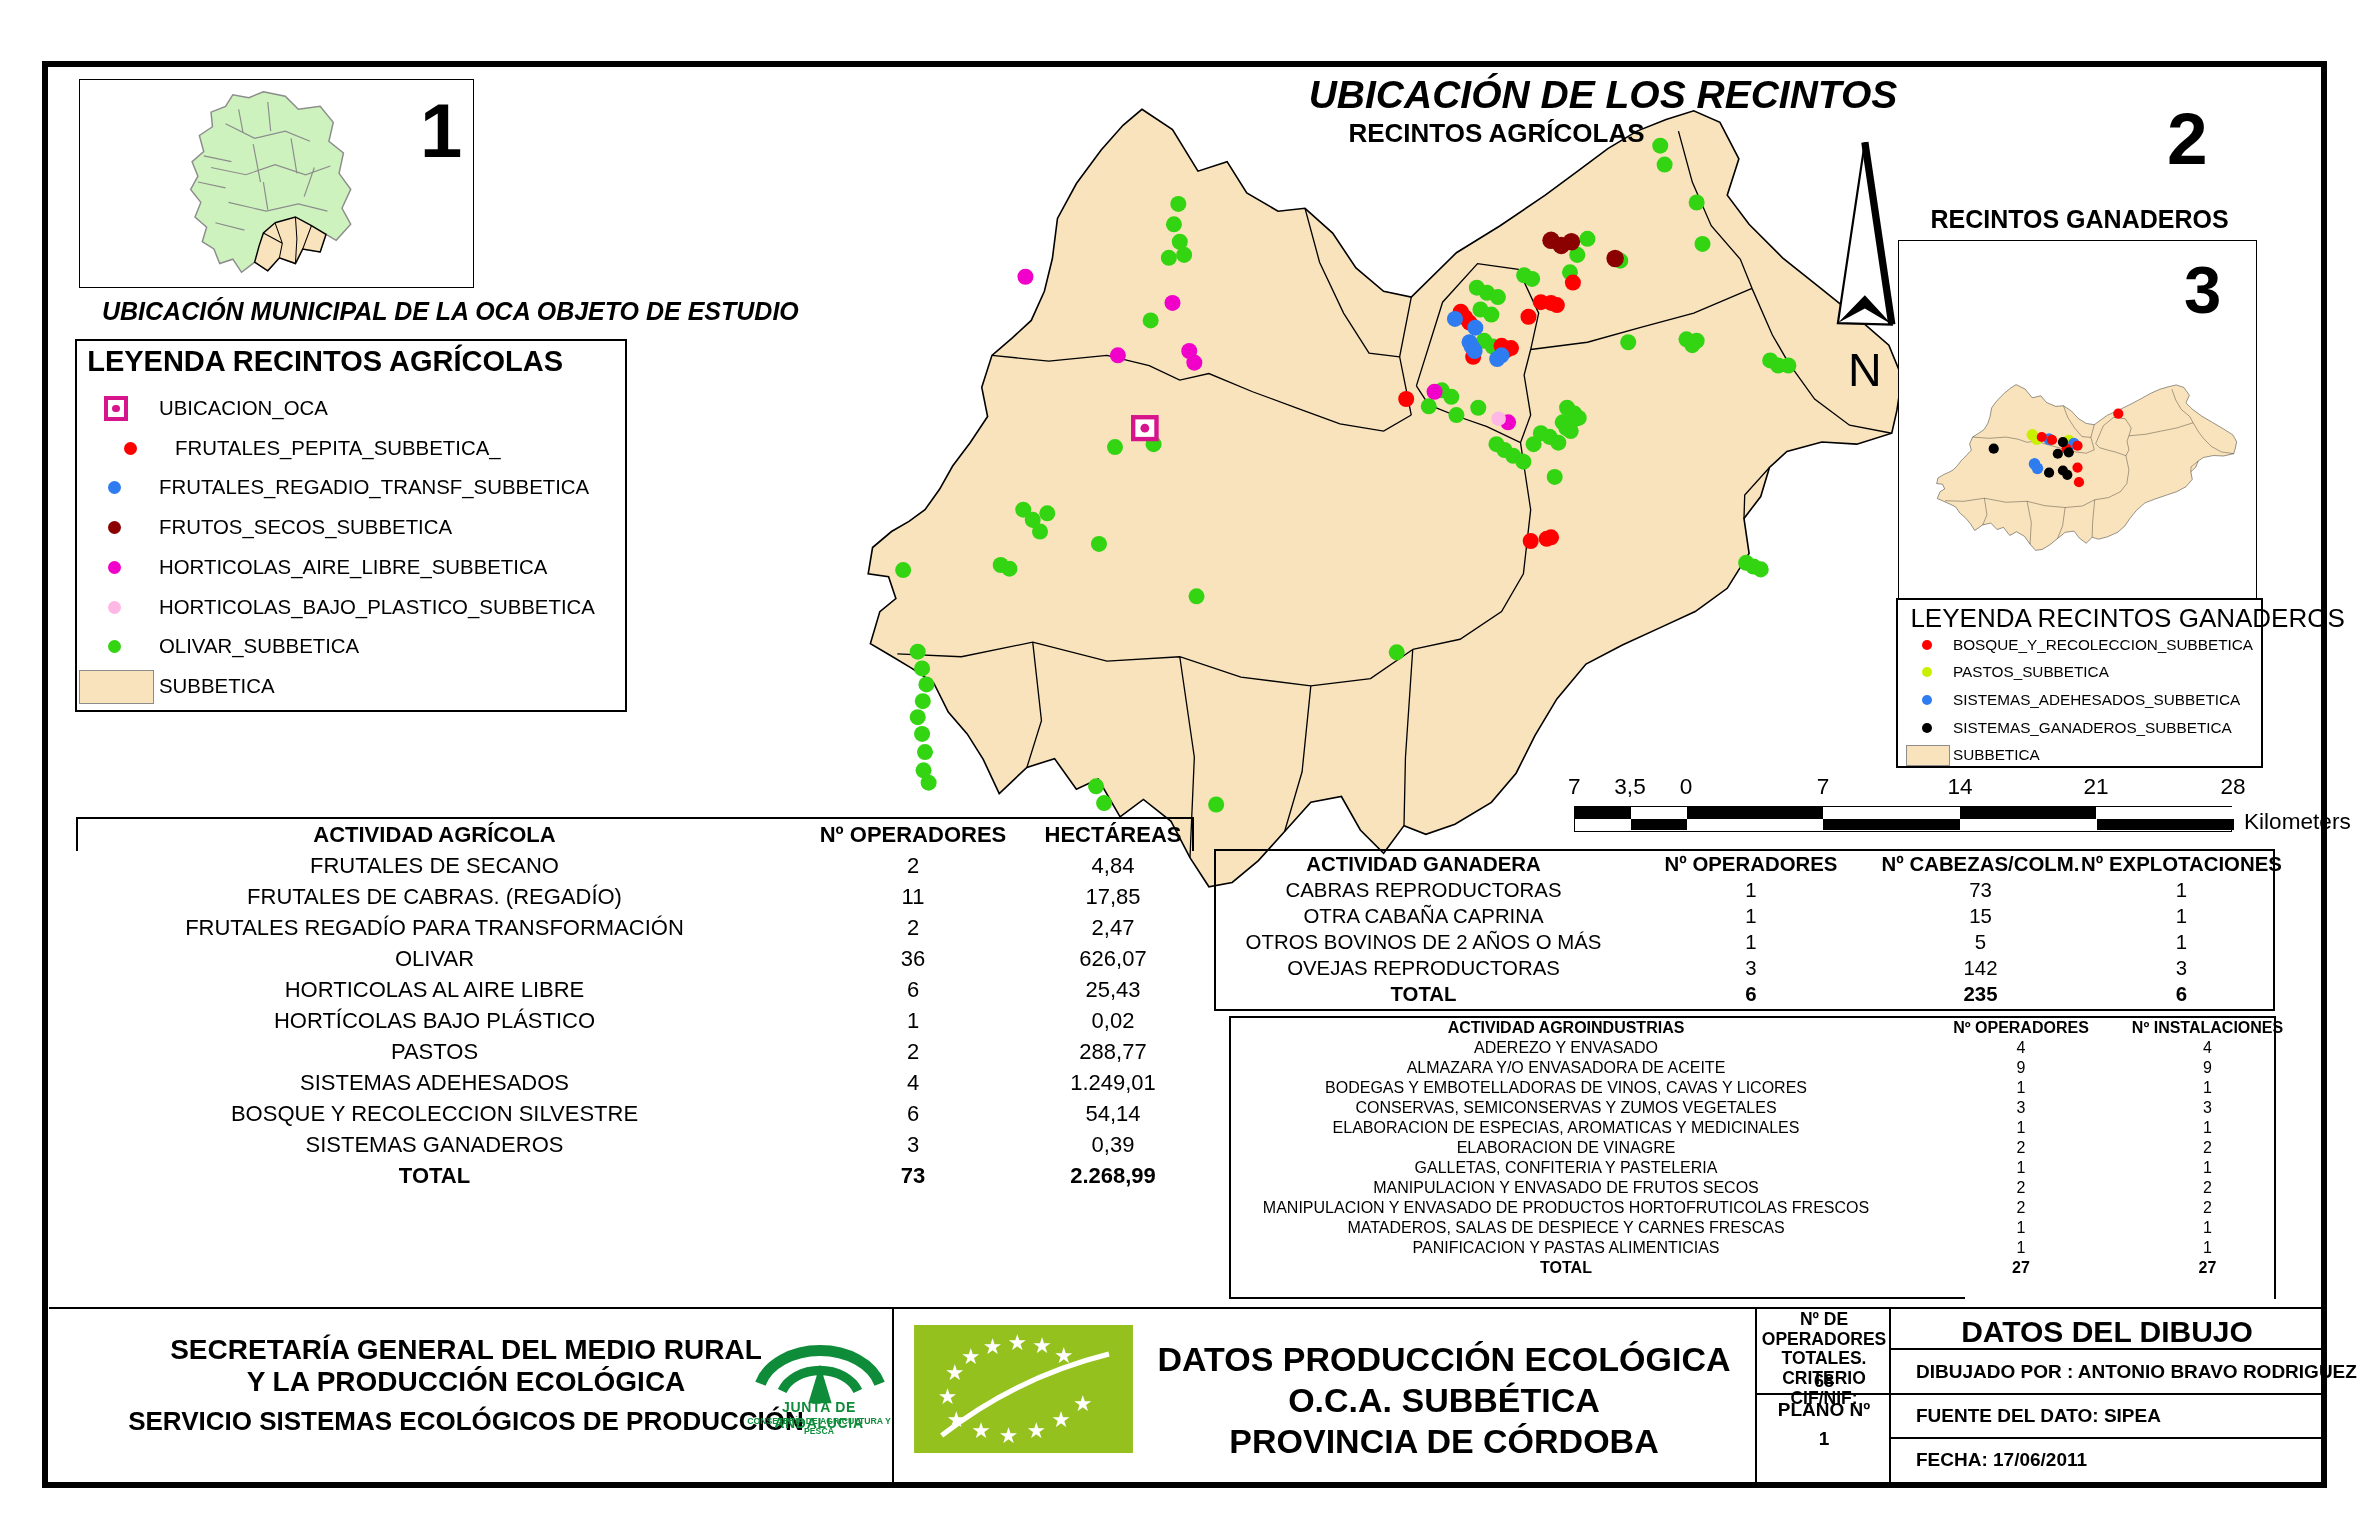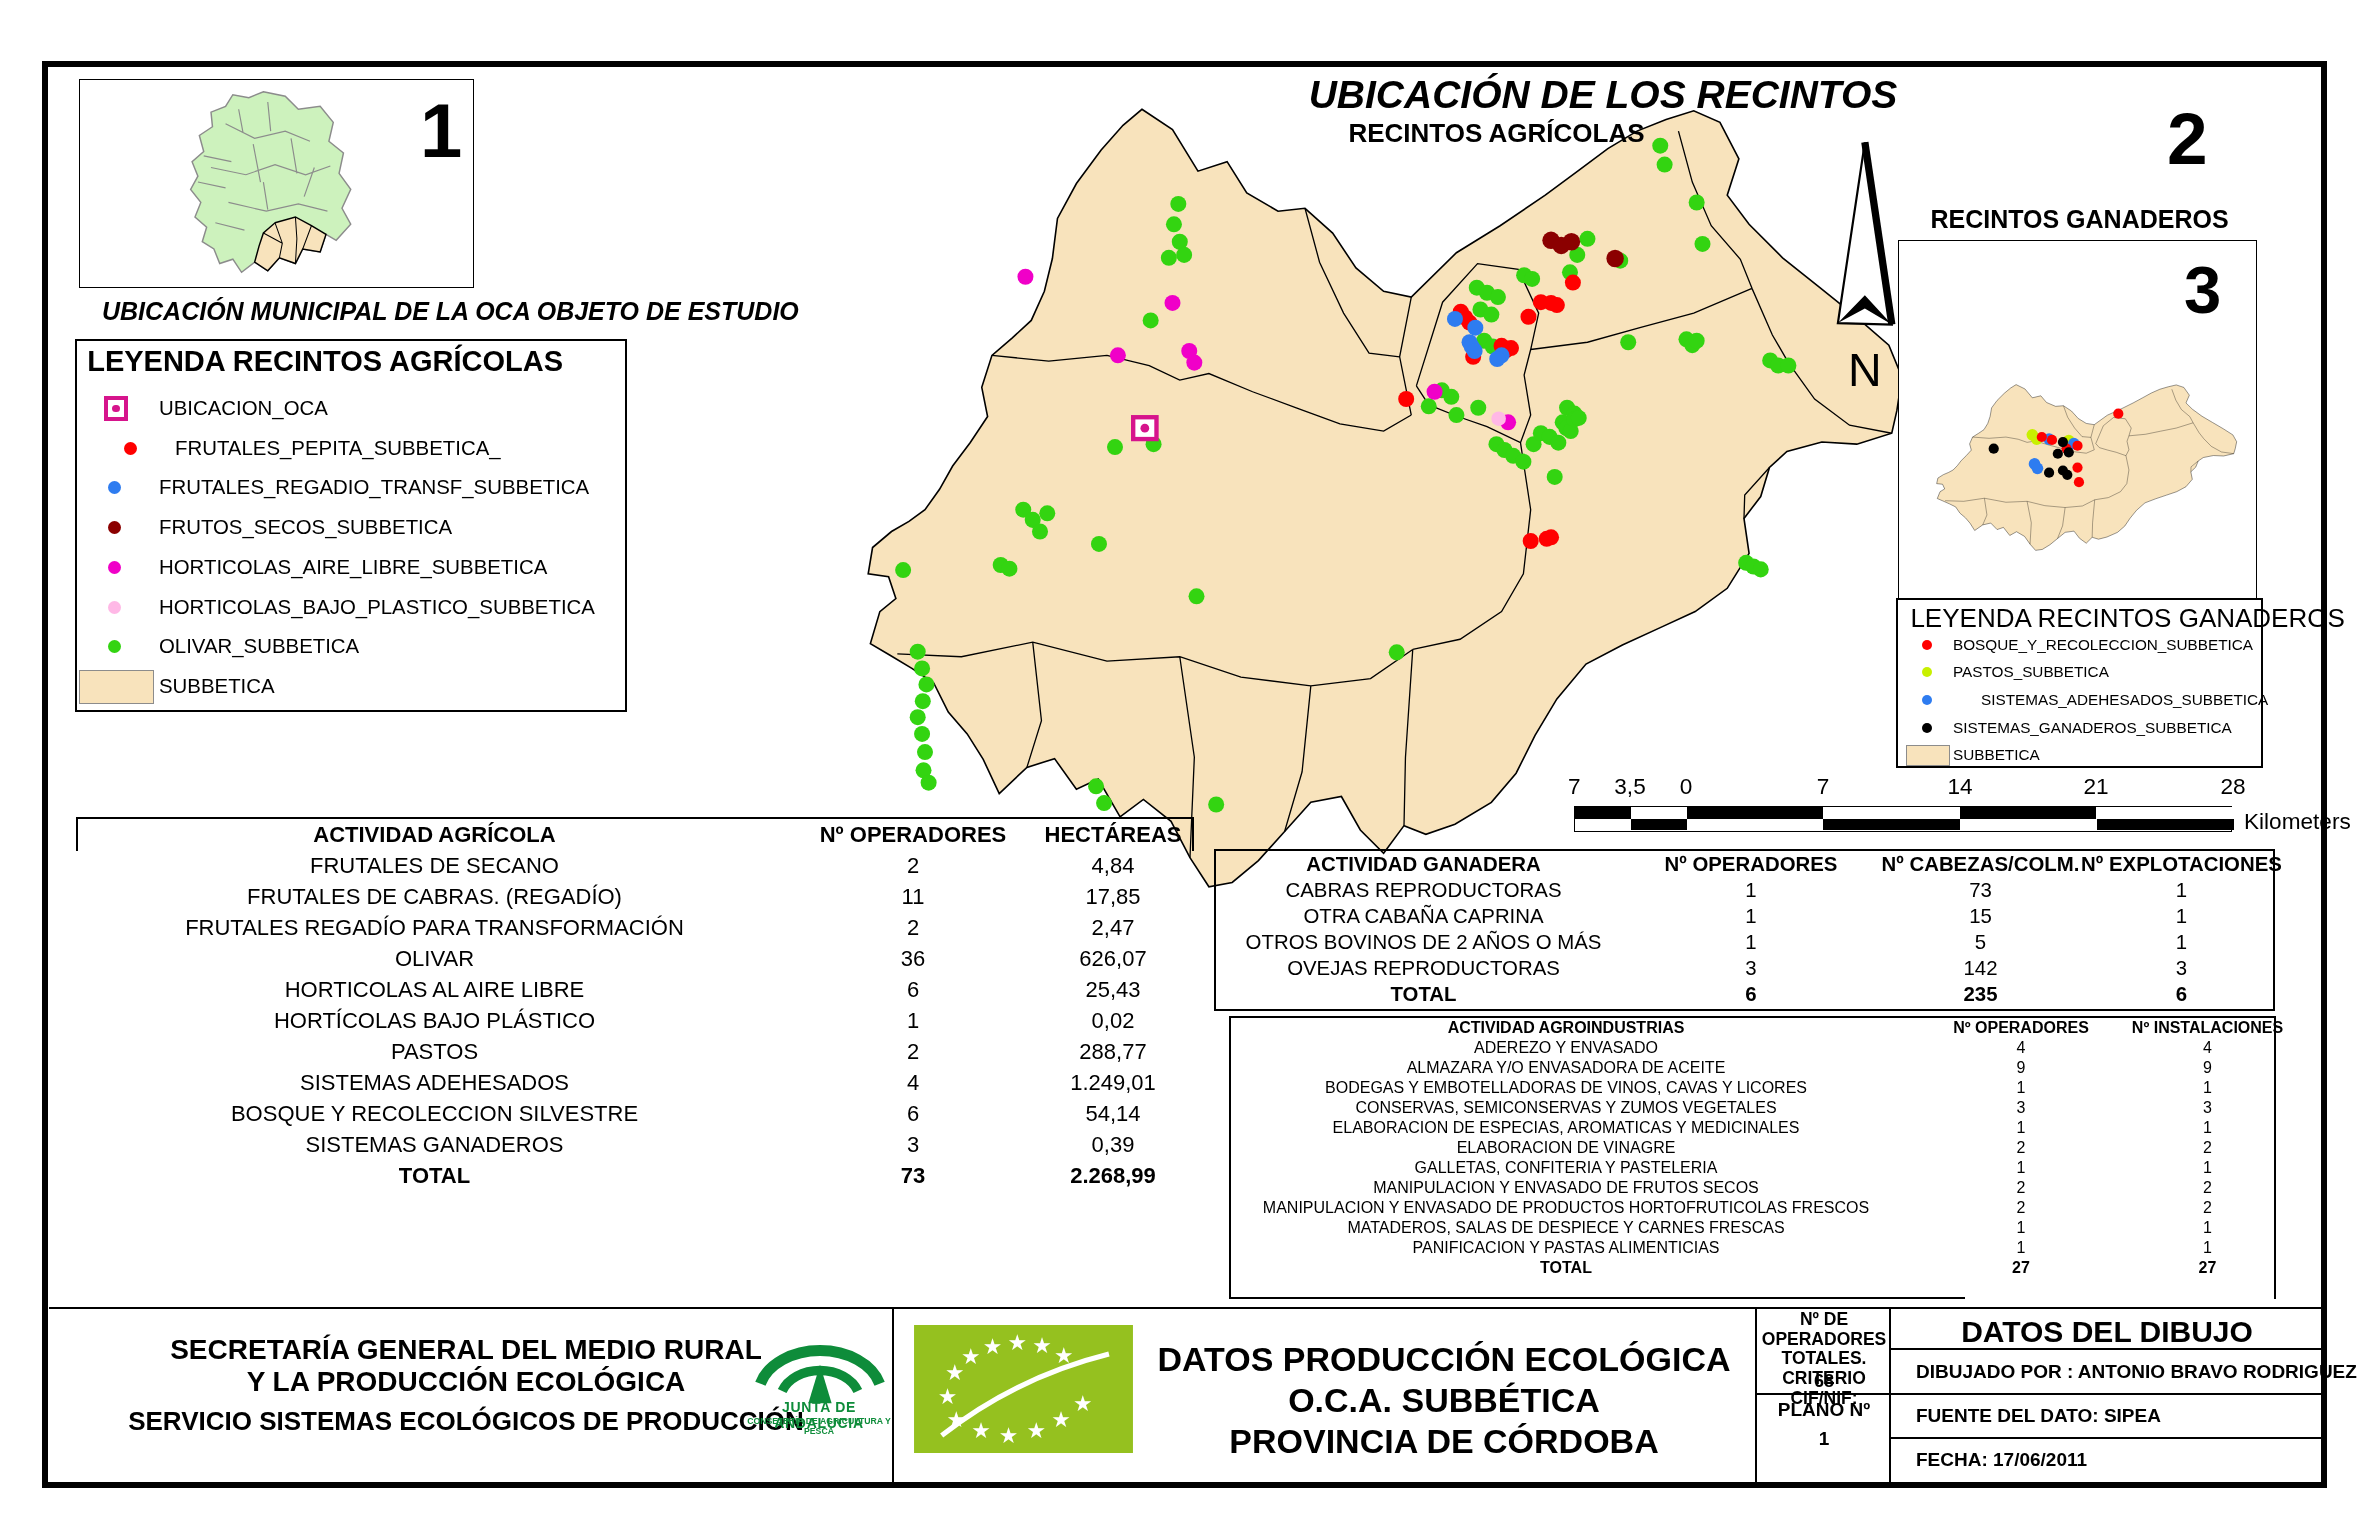--- a/index.html
+++ b/index.html
@@ -317,21 +317,21 @@
         <div class="leg-item" style="top: 31px; left: 0px; width: 100%;">
           <span class="marker" style="position: absolute; left: 24px; width: 10.2px; height: 10.2px; border-radius: 50%; background: rgb(255, 0, 0);"></span>
           <span class="lbl" style="position: absolute; left: 55px;">BOSQUE_Y_RECOLECCION_SUBBETICA</span>
         </div>
         <div class="leg-item" style="top: 58px; left: 0px; width: 100%;">
           <span class="marker" style="position: absolute; left: 24px; width: 10.2px; height: 10.2px; border-radius: 50%; background: rgb(200, 240, 0);"></span>
           <span class="lbl" style="position: absolute; left: 55px;">PASTOS_SUBBETICA</span>
         </div>
         <div class="leg-item" style="top: 86px; left: 0px; width: 100%;">
           <span class="marker" style="position: absolute; left: 24px; width: 10.2px; height: 10.2px; border-radius: 50%; background: rgb(46, 124, 240);"></span>
-          <span class="lbl" style="position: absolute; left: 55px; margin-left: 28px;">SISTEMAS_ADEHESADOS_SUBBETICA</span>
+          <span class="lbl" style="position: absolute; left: 55px;">SISTEMAS_ADEHESADOS_SUBBETICA</span>
         </div>
         <div class="leg-item" style="top: 114px; left: 0px; width: 100%;">
           <span class="marker" style="position: absolute; left: 24px; width: 10.2px; height: 10.2px; border-radius: 50%; background: rgb(0, 0, 0);"></span>
           <span class="lbl" style="position: absolute; left: 55px;">SISTEMAS_GANADEROS_SUBBETICA</span>
         </div>
         <div class="leg-item" style="top: 141px; left: 0px; width: 100%;">
           <span class="marker" style="position: absolute; left: 8px; width: 42px; height: 19px; background: rgb(248, 227, 188); border: 1.5px solid rgb(140, 140, 140);"></span>
           <span class="lbl" style="position: absolute; left: 55px;">SUBBETICA</span>
         </div>
       </div>

